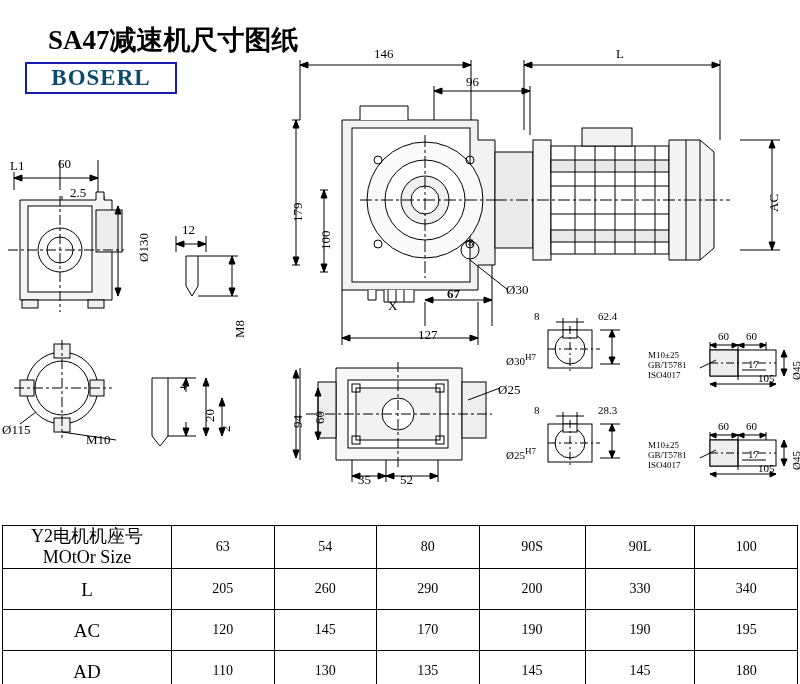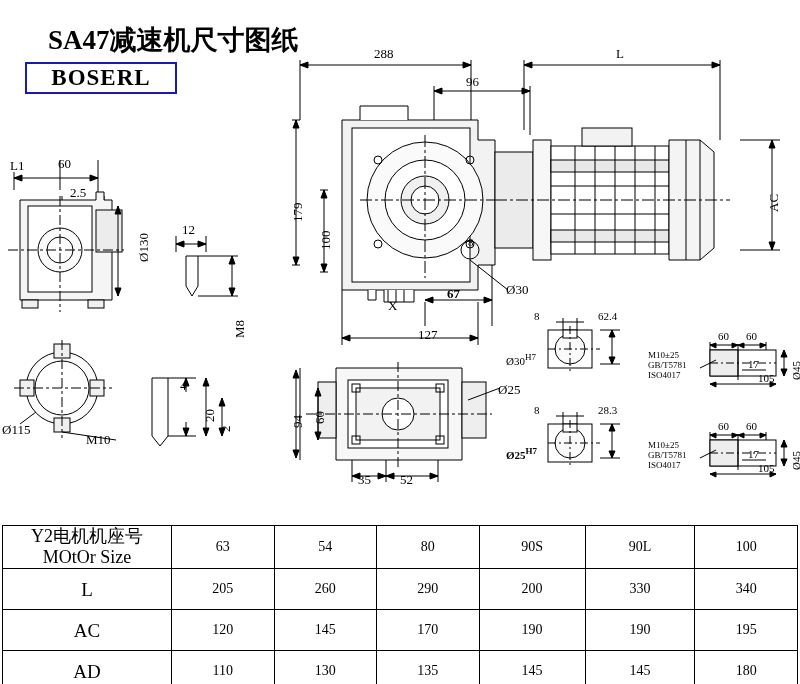--- a/index.html
+++ b/index.html
@@ -23,21 +23,21 @@
     width:152px;height:32px;
     border:2px solid #1a1ab0;
     box-sizing:border-box;
   }
   .logo span{
     display:block;
     text-align:center;
     font-family:"Liberation Serif", serif;
     font-weight:bold;
     font-size:23px;
-    color:#000000;
+    color:#0c4a6e;
     line-height:28px;
     letter-spacing:1px;
   }
   .dim{font-size:13px;font-family:"Liberation Serif",serif;}
   .dimv{font-size:13px;font-family:"Liberation Serif",serif;transform:rotate(-90deg);transform-origin:left top;white-space:nowrap;}
   .sm{font-size:11px;}
   .xsm{font-size:9px;}
   svg{position:absolute;left:0;top:0;}
   
   table.spec{
@@ -339,21 +339,21 @@
     <line x1="710" y1="474" x2="776" y2="474"></line>
     <polygon points="710,474 716,472 716,477" fill="#000"></polygon>
     <polygon points="776,474 770,472 770,477" fill="#000"></polygon>
     <line x1="784" y1="440" x2="784" y2="466"></line>
     <polygon points="784,440 781,447 787,447" fill="#000"></polygon>
     <polygon points="784,466 781,459 787,459" fill="#000"></polygon>
     <line x1="700" y1="458" x2="716" y2="450"></line>
   </g>
 </svg>
 
-<div class="abs dim" style="left:374px;top:46px;">288</div>
+<div class="abs dim" style="left:374px;top:46px;">146</div>
 <div class="abs dim" style="left:466px;top:74px;">96</div>
 <div class="abs dim" style="left:616px;top:46px;">L</div>
 <div class="abs dimv" style="left:290px;top:222px;">179</div>
 <div class="abs dimv" style="left:318px;top:250px;">100</div>
 <div class="abs dimv" style="left:766px;top:212px;">AC</div>
 <div class="abs dim" style="left:447px;top:286px;font-weight:bold;">67</div>
 <div class="abs dim" style="left:418px;top:327px;">127</div>
 <div class="abs dim" style="left:388px;top:298px;">X</div>
 <div class="abs dim" style="left:506px;top:282px;">Ø30</div>
 <div class="abs sm" style="left:468px;top:236px;">8</div>
@@ -376,21 +376,21 @@
 <div class="abs dim" style="left:358px;top:472px;">35</div>
 <div class="abs dim" style="left:400px;top:472px;">52</div>
 <div class="abs dim" style="left:498px;top:382px;">Ø25</div>
 
 <div class="abs sm" style="left:534px;top:310px;">8</div>
 <div class="abs sm" style="left:598px;top:310px;">62.4</div>
 <div class="abs sm" style="left:506px;top:352px;white-space:nowrap;"><span>Ø30</span><sup class="xsm">H7</sup></div>
 
 <div class="abs sm" style="left:534px;top:404px;">8</div>
 <div class="abs sm" style="left:598px;top:404px;">28.3</div>
-<div class="abs sm" style="left:506px;top:446px;white-space:nowrap;font-weight:bold;"><span>Ø25</span><sup class="xsm">H7</sup></div>
+<div class="abs sm" style="left:506px;top:446px;white-space:nowrap;"><span>Ø25</span><sup class="xsm">H7</sup></div>
 
 <div class="abs sm" style="left:718px;top:330px;">60</div>
 <div class="abs sm" style="left:746px;top:330px;">60</div>
 <div class="abs sm" style="left:748px;top:358px;">17</div>
 <div class="abs sm" style="left:758px;top:372px;">105</div>
 <div class="abs dimv sm" style="left:790px;top:380px;">Ø45</div>
 <div class="abs xsm" style="left:648px;top:350px;">M10±25</div>
 <div class="abs xsm" style="left:648px;top:360px;">GB/T5781</div>
 <div class="abs xsm" style="left:648px;top:370px;">ISO4017</div>
 

